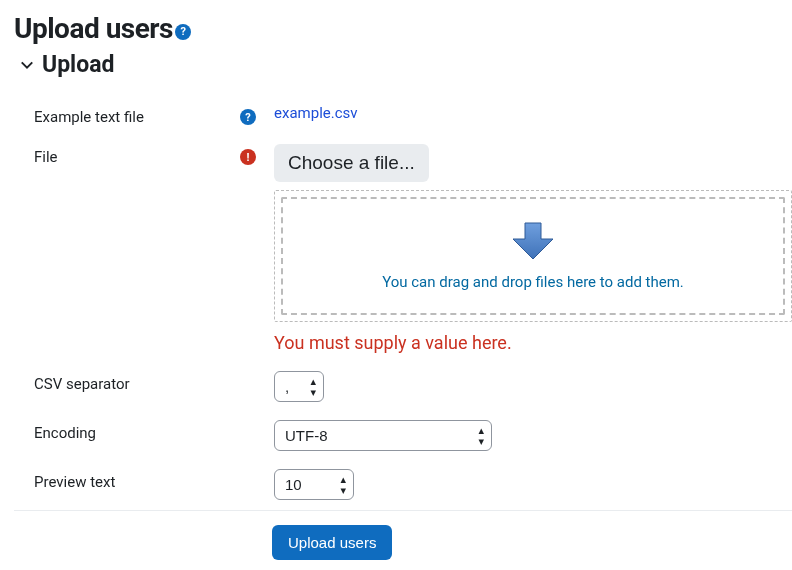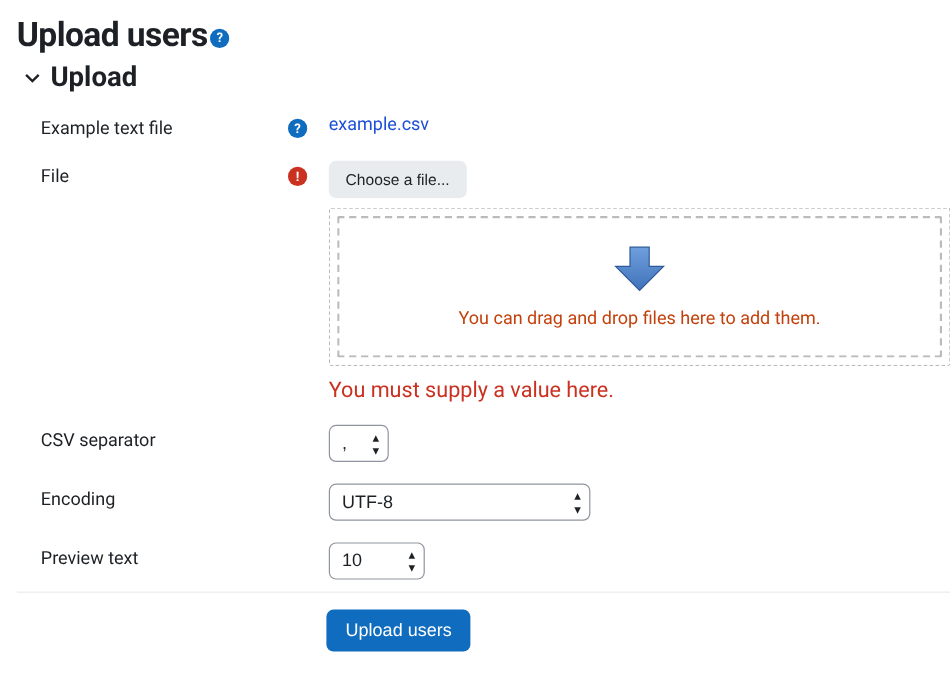--- a/index.html
+++ b/index.html
@@ -35,21 +35,21 @@
   }
   .help-circle.sm {
     width: 16px;
     height: 16px;
     font-size: 11px;
   }
   .collapse-header {
     display: flex;
     align-items: center;
     gap: 8px;
-    margin: 4px 0 16px 6px;
+    margin: 4px 0 26px 6px;
     cursor: pointer;
   }
   .collapse-header h2 {
     font-size: 23px;
     font-weight: 700;
     margin: 0;
   }
   .chev {
     width: 14px;
     height: 14px;
@@ -87,21 +87,21 @@
   }
   a.link {
     color: #1d4ed8;
     text-decoration: none;
   }
   .btn-grey {
     background: #e9ecef;
     border: none;
     border-radius: 6px;
     padding: 8px 14px;
-    font-size: 13px;
+    font-size: 19px;
     color: #1d2125;
     cursor: pointer;
   }
   .dropzone {
     margin-top: 8px;
     border: 1px dashed #bbb;
     border-radius: 2px;
     padding: 6px;
     width: 100%;
   }
@@ -111,21 +111,21 @@
     height: 118px;
     display: flex;
     flex-direction: column;
     align-items: center;
     justify-content: center;
     gap: 12px;
     text-align: center;
     overflow: hidden;
   }
   .dz-text {
-    color: #c2410c;
+    color: #0369a1;
     white-space: nowrap;
     padding: 0 8px;
   }
   .err {
     color: #ca3120;
     font-size: 18px;
     margin-top: 10px;
   }
   .select-wrap {
     position: relative;

